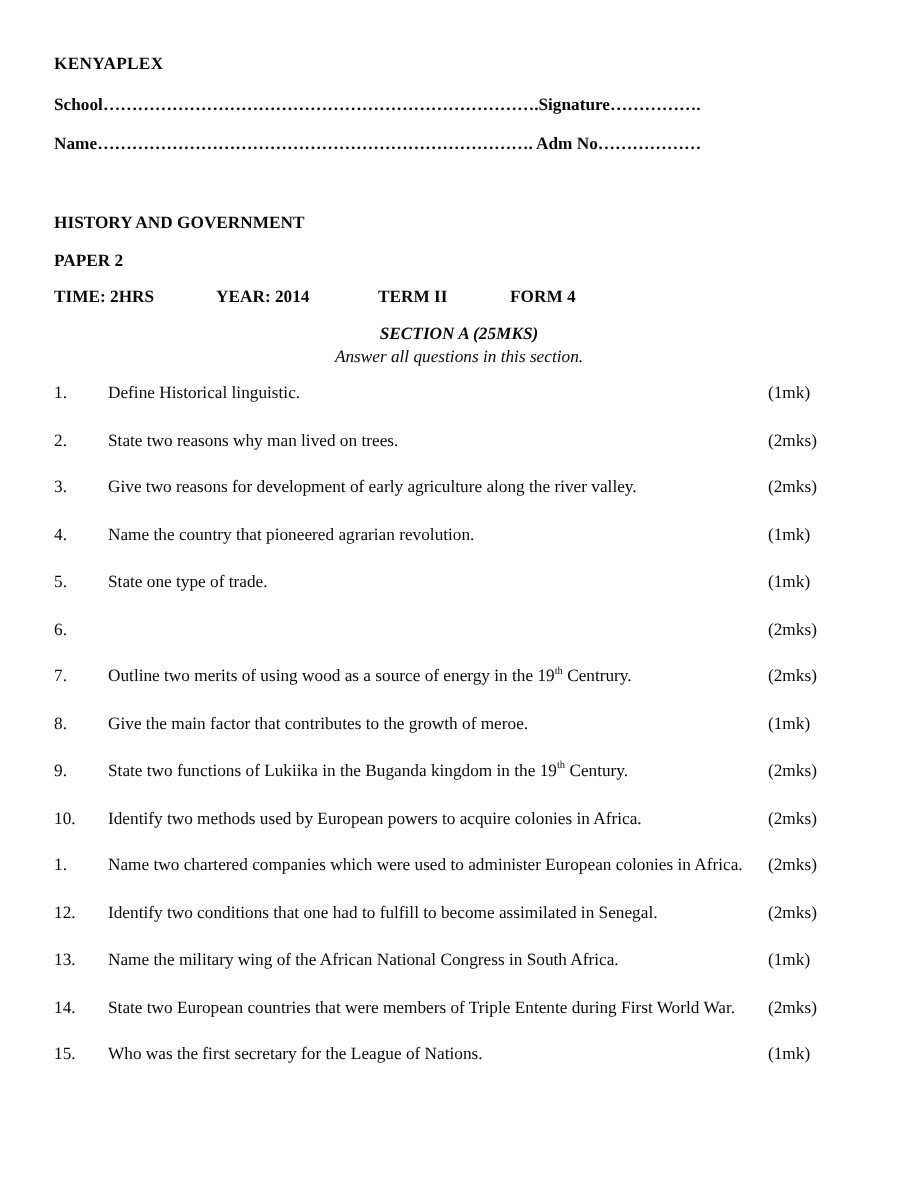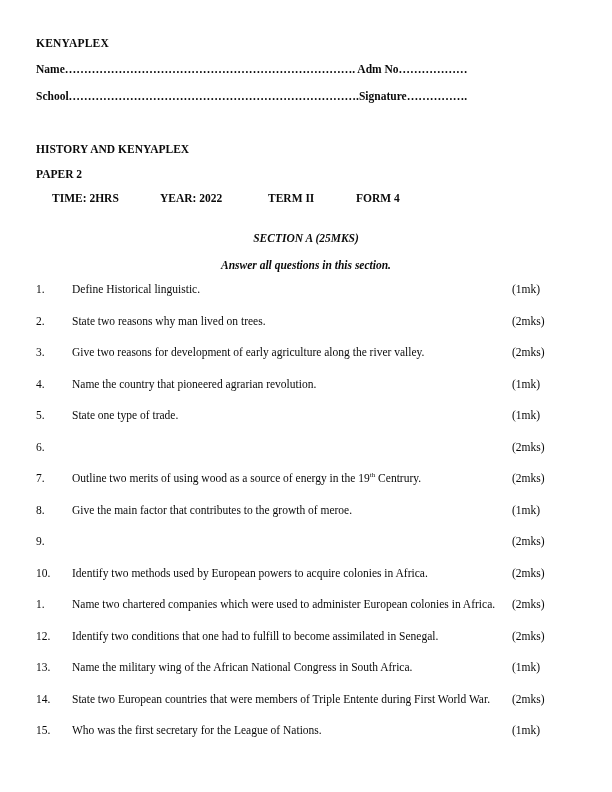--- a/index.html
+++ b/index.html
@@ -17,58 +17,58 @@
   }
   .line { font-size: 11.5px; line-height: 13px; white-space: nowrap; }
   .bold { font-weight: bold; }
   .brand { margin-top: 0; letter-spacing: 0.2px; }
   .fill-name   { margin-top: 13px; }
   .fill-school { margin-top: 14px; }
   .fill-date   { margin-top: 12px; }
   .subject { margin-top: 40px; }
   .paper   { margin-top: 12px; }
   .meta    { margin-top: 11px; display: flex; }
-  .meta .m1 { width: 108px; margin-left: 16px; }
+  .meta .m1 { width: 108px; }
   .meta .m2 { width: 108px; }
   .meta .m3 { width: 88px; }
   .center-block { width: 540px; text-align: center; }
-  .section-heading { margin-top: 27px; font-weight: bold; font-style: italic; }
-  .section-instruction { margin-top: 14px; font-weight: bold; font-style: italic; }
+  .section-heading { margin-top: 12px; font-weight: bold; font-style: italic; }
+  .section-instruction { margin-top: 2px; font-weight: normal; font-style: italic; }
   .questions { margin-top: 11px; }
   .q-row {
     position: relative;
     display: flex;
     font-size: 11.5px; line-height: 13px;
     margin-bottom: 18.5px;
     width: 540px;
   }
   .q-num  { width: 36px; flex: none; }
   .q-text { width: 468px; flex: none; white-space: nowrap; overflow: visible; }
   .q-marks { position: absolute; left: 476px; top: 0; white-space: nowrap; }
   sup.sup { font-size: 7px; line-height: 0; vertical-align: super; }
 </style>
 </head>
 <body>
 
 <div class="page">
 
   <div class="line bold brand">KENYAPLEX</div>
 
+  <div class="line bold fill-school"><span>School</span><span>………………………………………………………………….</span><span>Signature</span><span>…………….</span></div>
+
   <div class="line bold fill-name"><span>Name</span><span>………………………………………………………………….</span><span> Adm No</span><span>………………</span></div>
 
-  <div class="line bold fill-school"><span>School</span><span>………………………………………………………………….</span><span>Signature</span><span>…………….</span></div>
 
-
-  <div class="line bold subject">HISTORY AND KENYAPLEX</div>
+  <div class="line bold subject">HISTORY AND GOVERNMENT</div>
 
   <div class="line bold paper">PAPER 2</div>
 
   <div class="line bold meta">
     <span class="m1">TIME: 2HRS</span>
-    <span class="m2">YEAR: 2022</span>
+    <span class="m2">YEAR: 2014</span>
     <span class="m3">TERM II</span>
     <span class="m4">FORM 4</span>
   </div>
 
   <div class="line center-block section-heading">SECTION A (25MKS)</div>
   <div class="line center-block section-instruction">Answer all questions in this section.</div>
 
   <div class="questions">
 
     <div class="q-row">
@@ -113,20 +113,21 @@
     </div>
 
     <div class="q-row">
       <span class="q-num">8.</span>
       <span class="q-text"><span>Give the main factor that contributes to the growth of meroe.</span><sup class="sup"></sup><span></span></span>
       <span class="q-marks">(1mk)</span>
     </div>
 
     <div class="q-row">
       <span class="q-num">9.</span>
+      <span class="q-text"><span>State two functions of Lukiika in the Buganda kingdom in the 19</span><sup class="sup">th</sup><span> Century.</span></span>
       <span class="q-marks">(2mks)</span>
     </div>
 
     <div class="q-row">
       <span class="q-num">10.</span>
       <span class="q-text"><span>Identify two methods used by European powers to acquire colonies in Africa.</span><sup class="sup"></sup><span></span></span>
       <span class="q-marks">(2mks)</span>
     </div>
 
     <div class="q-row">

